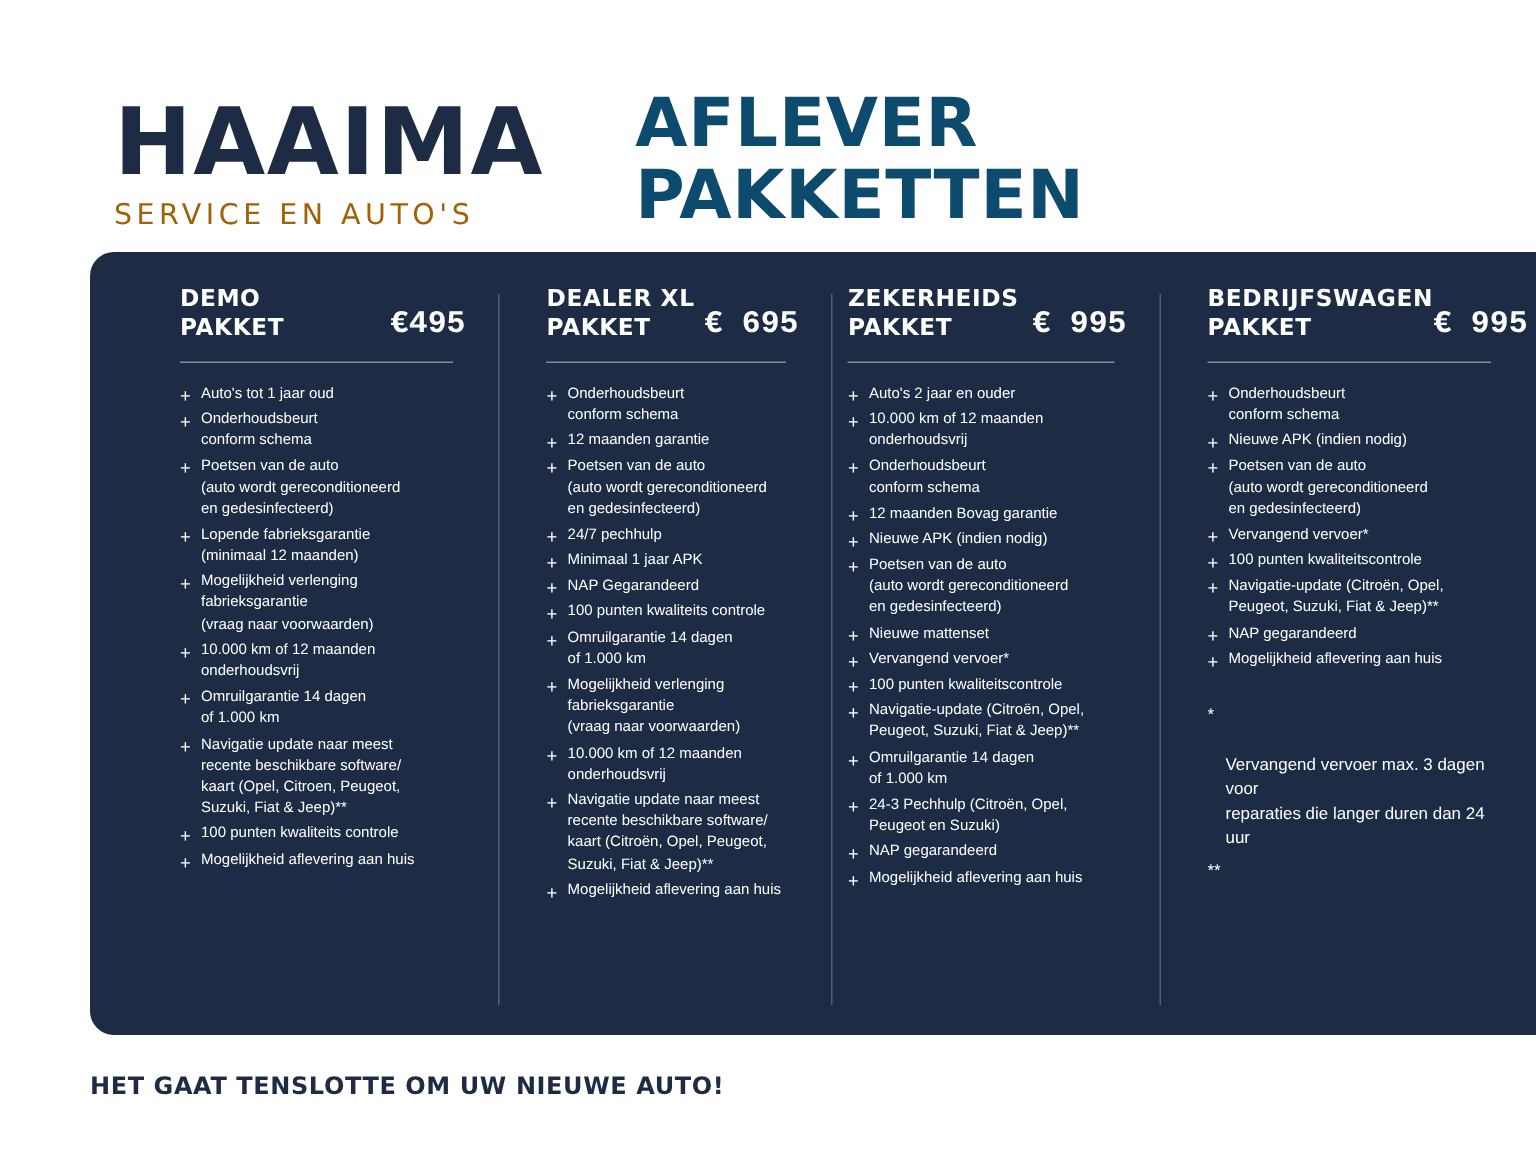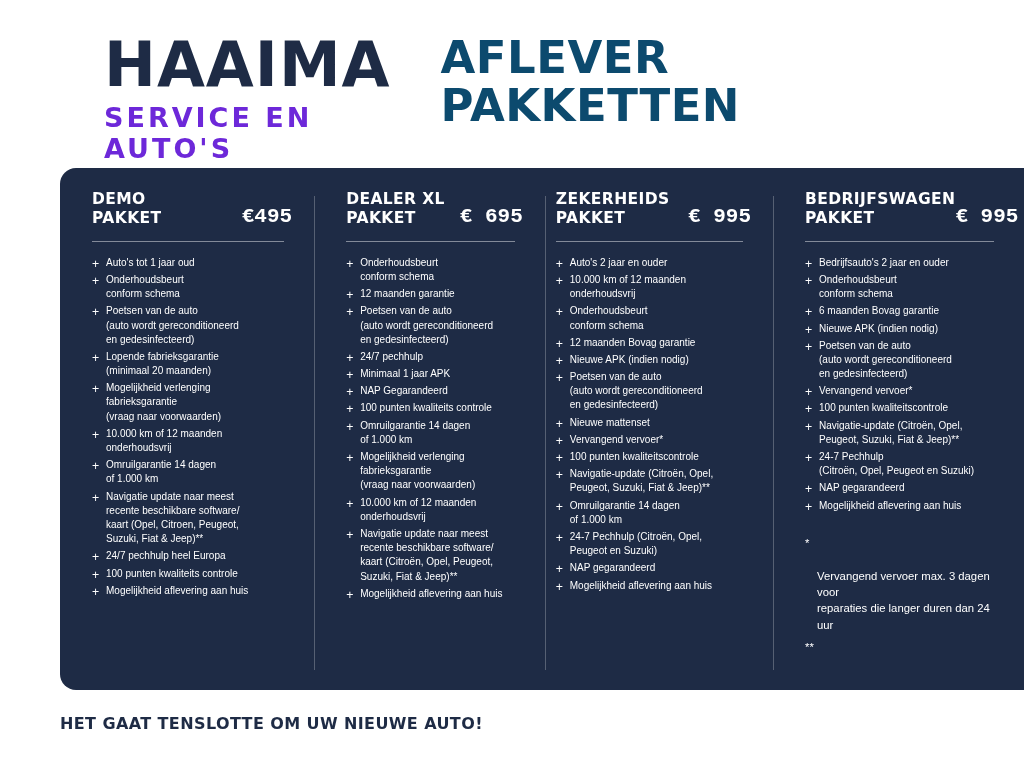--- a/index.html
+++ b/index.html
@@ -18,44 +18,44 @@
     position: relative;
     width: 1024px;
     height: 768px;
     background: #ffffff;
   }
 
   
   .header {
     position: absolute;
     top: 34px;
-    left: 104px;
+    left: 76px;
     right: 60px;
     height: 120px;
     display: flex;
-    align-items: flex-start;
+    align-items: flex-end;
   }
   .brand {
     width: 350px;
   }
   .brand-name {
     font-size: 62px;
     font-weight: bold;
     letter-spacing: 1px;
     line-height: 1;
     color: #1e2b45;
     font-family: "DejaVu Sans", sans-serif;
   }
   .brand-sub {
     margin-top: 6px;
-    font-size: 27px;
+    font-size: 19px;
     letter-spacing: 3.0px;
-    color: #6d28d9;
-    font-family: "DejaVu Sans", sans-serif;
-    font-weight: 700;
+    color: #a16207;
+    font-family: "DejaVu Sans", sans-serif;
+    font-weight: 400;
   }
   .headline {
     margin-left: 0;
     font-size: 45px;
     font-weight: bold;
     line-height: 1.07;
     letter-spacing: 0.5px;
     color: #0c4a6e;
     font-family: "DejaVu Sans", sans-serif;
   }
@@ -81,21 +81,21 @@
   }
   .col + .col::before {
     content: "";
     position: absolute;
     left: 0;
     top: 6px;
     bottom: 20px;
     width: 1px;
     background: rgba(255,255,255,0.25);
   }
-  .col-1 { width: 258px; }
+  .col-1 { width: 258px; margin-left: 28px; }
   .col-2 { width: 234px; }
   .col-3 { width: 232px; padding-left: 11px; }
   .col-4 { width: 251px; }
 
   .col-head {
     display: flex;
     align-items: flex-start;
     justify-content: space-between;
   }
   .pkg-title {
@@ -197,33 +197,32 @@
       </div>
       <div class="rule"></div>
       <ul class="features">
         <li>Auto's tot 1 jaar oud</li>
         <li>Onderhoudsbeurt
 conform schema</li>
         <li>Poetsen van de auto
 (auto wordt gereconditioneerd
 en gedesinfecteerd)</li>
         <li>Lopende fabrieksgarantie
-(minimaal 20 maanden)</li>
+(minimaal 12 maanden)</li>
         <li>Mogelijkheid verlenging
 fabrieksgarantie
 (vraag naar voorwaarden)</li>
         <li>10.000 km of 12 maanden
 onderhoudsvrij</li>
         <li>Omruilgarantie 14 dagen
 of 1.000 km</li>
         <li>Navigatie update naar meest
 recente beschikbare software/
 kaart (Opel, Citroen,  Peugeot,
 Suzuki, Fiat &amp; Jeep)**</li>
-        <li>24/7 pechhulp heel Europa</li>
         <li>100 punten kwaliteits controle</li>
         <li>Mogelijkheid aflevering aan huis</li>
       </ul>
     </div>
 
     <div class="col col-2">
       <div class="col-head">
         <div class="pkg-title">DEALER XL
 PAKKET</div>
         <div class="pkg-price">€ 695</div>
@@ -273,49 +272,45 @@
         <li>Poetsen van de auto
 (auto wordt gereconditioneerd
 en gedesinfecteerd)</li>
         <li>Nieuwe mattenset</li>
         <li>Vervangend vervoer*</li>
         <li>100 punten kwaliteitscontrole</li>
         <li>Navigatie-update (Citroën, Opel,
 Peugeot, Suzuki, Fiat &amp; Jeep)**</li>
         <li>Omruilgarantie 14 dagen
 of 1.000 km</li>
-        <li>24-7 Pechhulp (Citroën, Opel,
+        <li>24-3 Pechhulp (Citroën, Opel,
 Peugeot en Suzuki)</li>
         <li>NAP gegarandeerd</li>
         <li>Mogelijkheid aflevering aan huis</li>
       </ul>
     </div>
 
     <div class="col col-4">
       <div class="col-head">
         <div class="pkg-title">BEDRIJFSWAGEN
 PAKKET</div>
         <div class="pkg-price">€ 995</div>
       </div>
       <div class="rule"></div>
       <ul class="features">
-        <li>Bedrijfsauto's 2 jaar en ouder</li>
         <li>Onderhoudsbeurt
 conform schema</li>
-        <li>6 maanden Bovag garantie</li>
         <li>Nieuwe APK (indien nodig)</li>
         <li>Poetsen van de auto
 (auto wordt gereconditioneerd
 en gedesinfecteerd)</li>
         <li>Vervangend vervoer*</li>
         <li>100 punten kwaliteitscontrole</li>
         <li>Navigatie-update (Citroën, Opel,
 Peugeot, Suzuki, Fiat &amp; Jeep)**</li>
-        <li>24-7 Pechhulp
-(Citroën, Opel, Peugeot en Suzuki)</li>
         <li>NAP gegarandeerd</li>
         <li>Mogelijkheid aflevering aan huis</li>
       </ul>
       <div class="footnotes">
         <div class="footnote">
           <span class="fn-mark">*</span>
           <span>Vervangend vervoer max. 3 dagen voor
    reparaties die langer duren dan 24 uur</span>
         </div>
         <div class="footnote">

